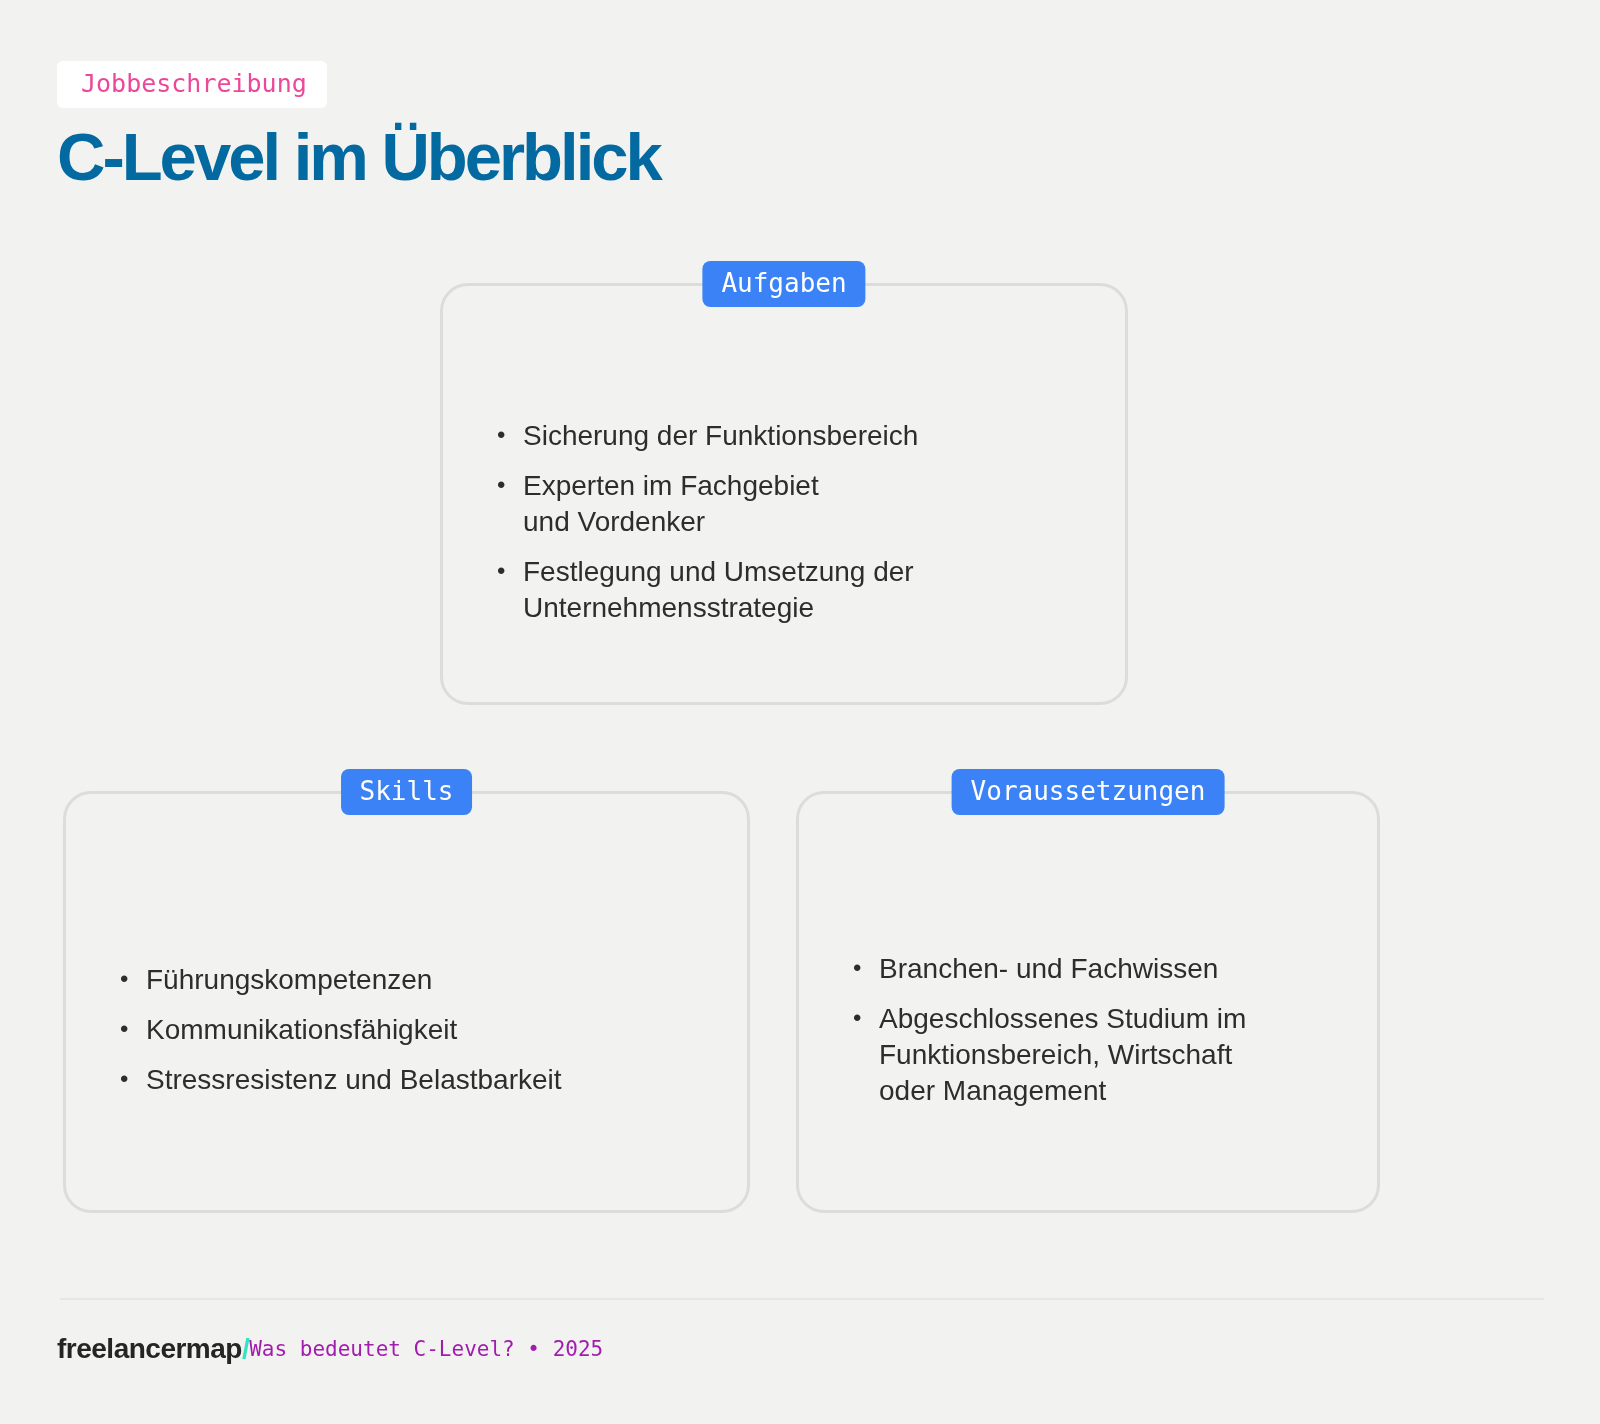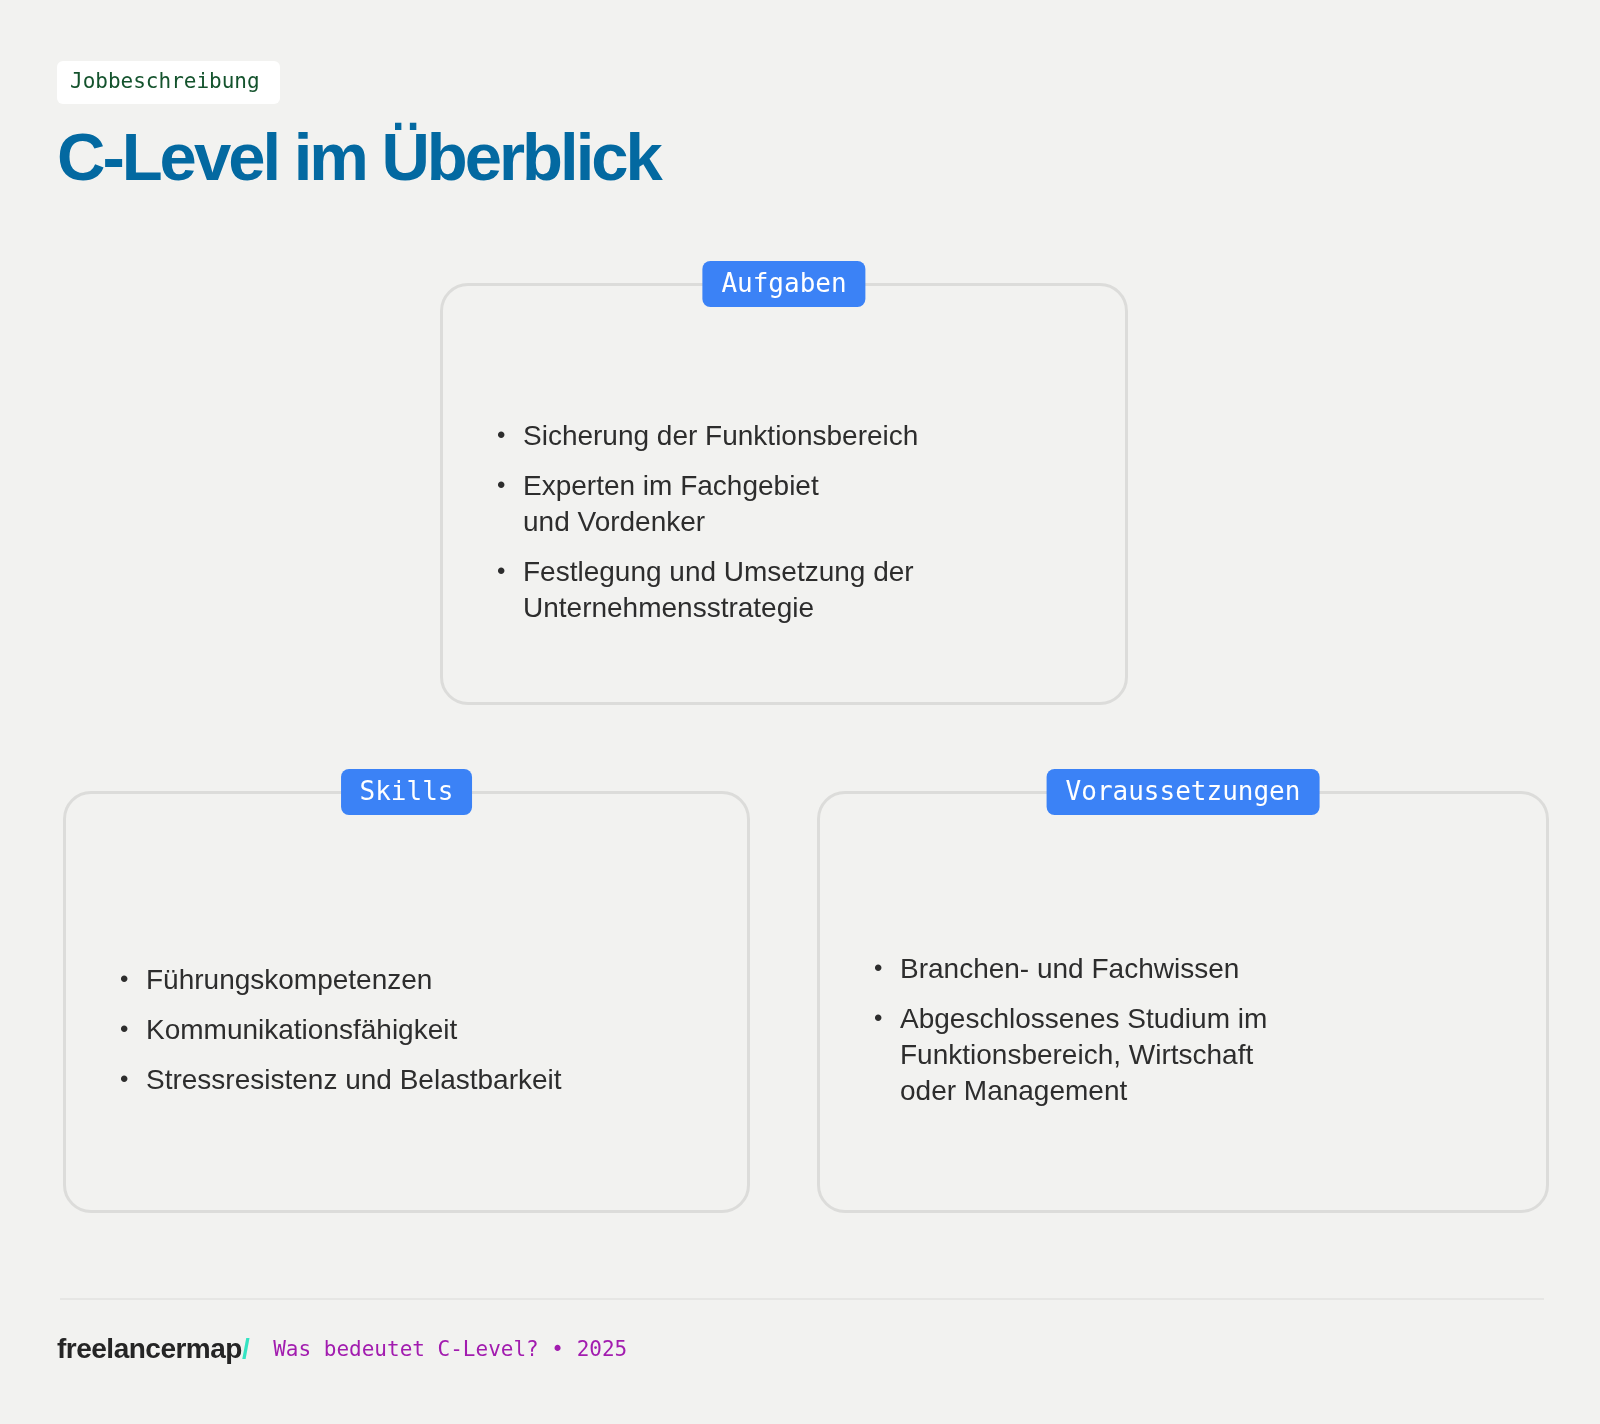--- a/index.html
+++ b/index.html
@@ -12,25 +12,25 @@
     background: #f2f2f0;
     font-family: "Liberation Sans", sans-serif;
     overflow: hidden;
   }
 
   .tag {
     position: absolute;
     left: 57px;
     top: 61px;
     background: #ffffff;
-    color: #14532d;
+    color: #ec4899;
     font-family: "DejaVu Sans Mono", monospace;
-    font-size: 21px;
+    font-size: 25px;
     line-height: 1;
-    padding: 10px 20px 12px 13px;
+    padding: 10px 20px 12px 24px;
     border-radius: 6px;
   }
 
   .title {
     position: absolute;
     left: 57px;
     top: 118px;
     margin: 0;
     font-size: 67px;
     line-height: 1.15;
@@ -42,21 +42,21 @@
   .card {
     position: absolute;
     border: 3px solid #dcdcda;
     border-radius: 28px;
     box-sizing: border-box;
     display: flex;
     align-items: center;
   }
   .card-a { left: 440px; top: 283px; width: 688px; height: 422px; }
   .card-b { left: 63px;  top: 791px; width: 687px; height: 422px; }
-  .card-c { left: 817px; top: 791px; width: 732px; height: 422px; }
+  .card-c { left: 796px; top: 791px; width: 584px; height: 422px; }
 
   .badge {
     position: absolute;
     top: -25px;
     left: 50%;
     transform: translateX(-50%);
     background: #3b82f6;
     color: #ffffff;
     font-family: "DejaVu Sans Mono", monospace;
     font-size: 26px;
@@ -100,21 +100,20 @@
     height: 2px;
     background: #e6e6e4;
   }
 
   .footer {
     position: absolute;
     left: 57px;
     top: 1331px;
     display: flex;
     align-items: center;
-    gap: 24px;
     justify-content: space-between;
   }
   .logo {
     font-size: 28px;
     font-weight: bold;
     letter-spacing: -0.5px;
     color: #252525;
     line-height: 36px;
   }
   .logo .slash {

